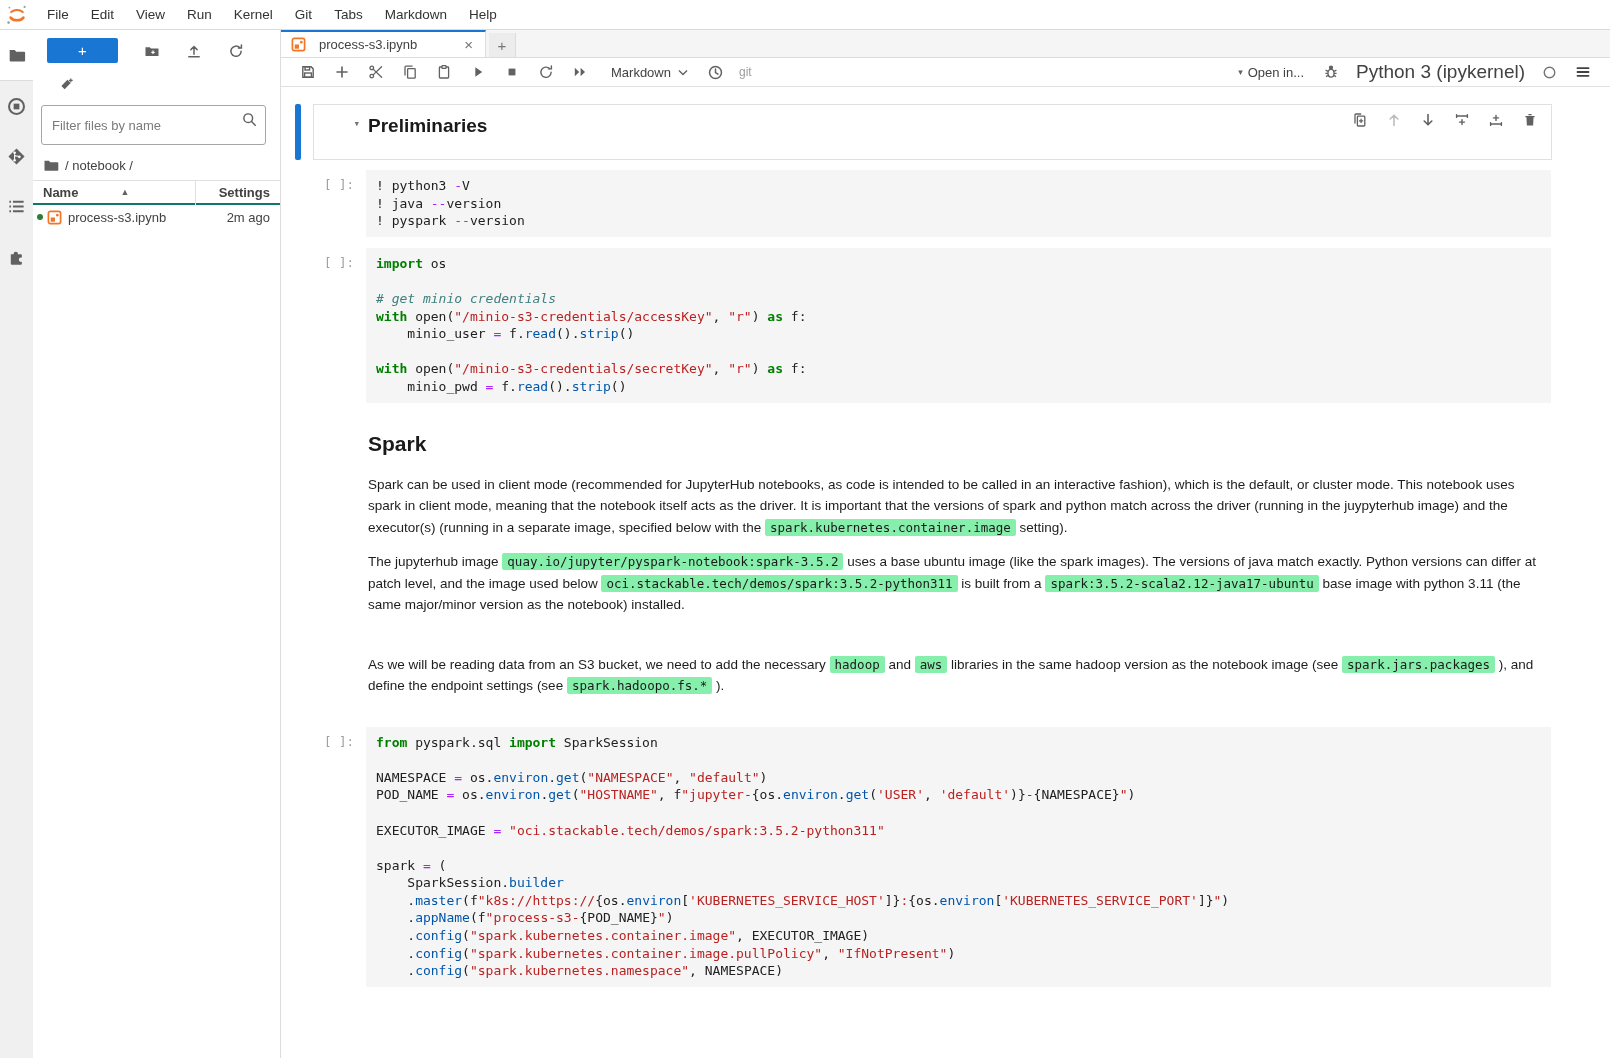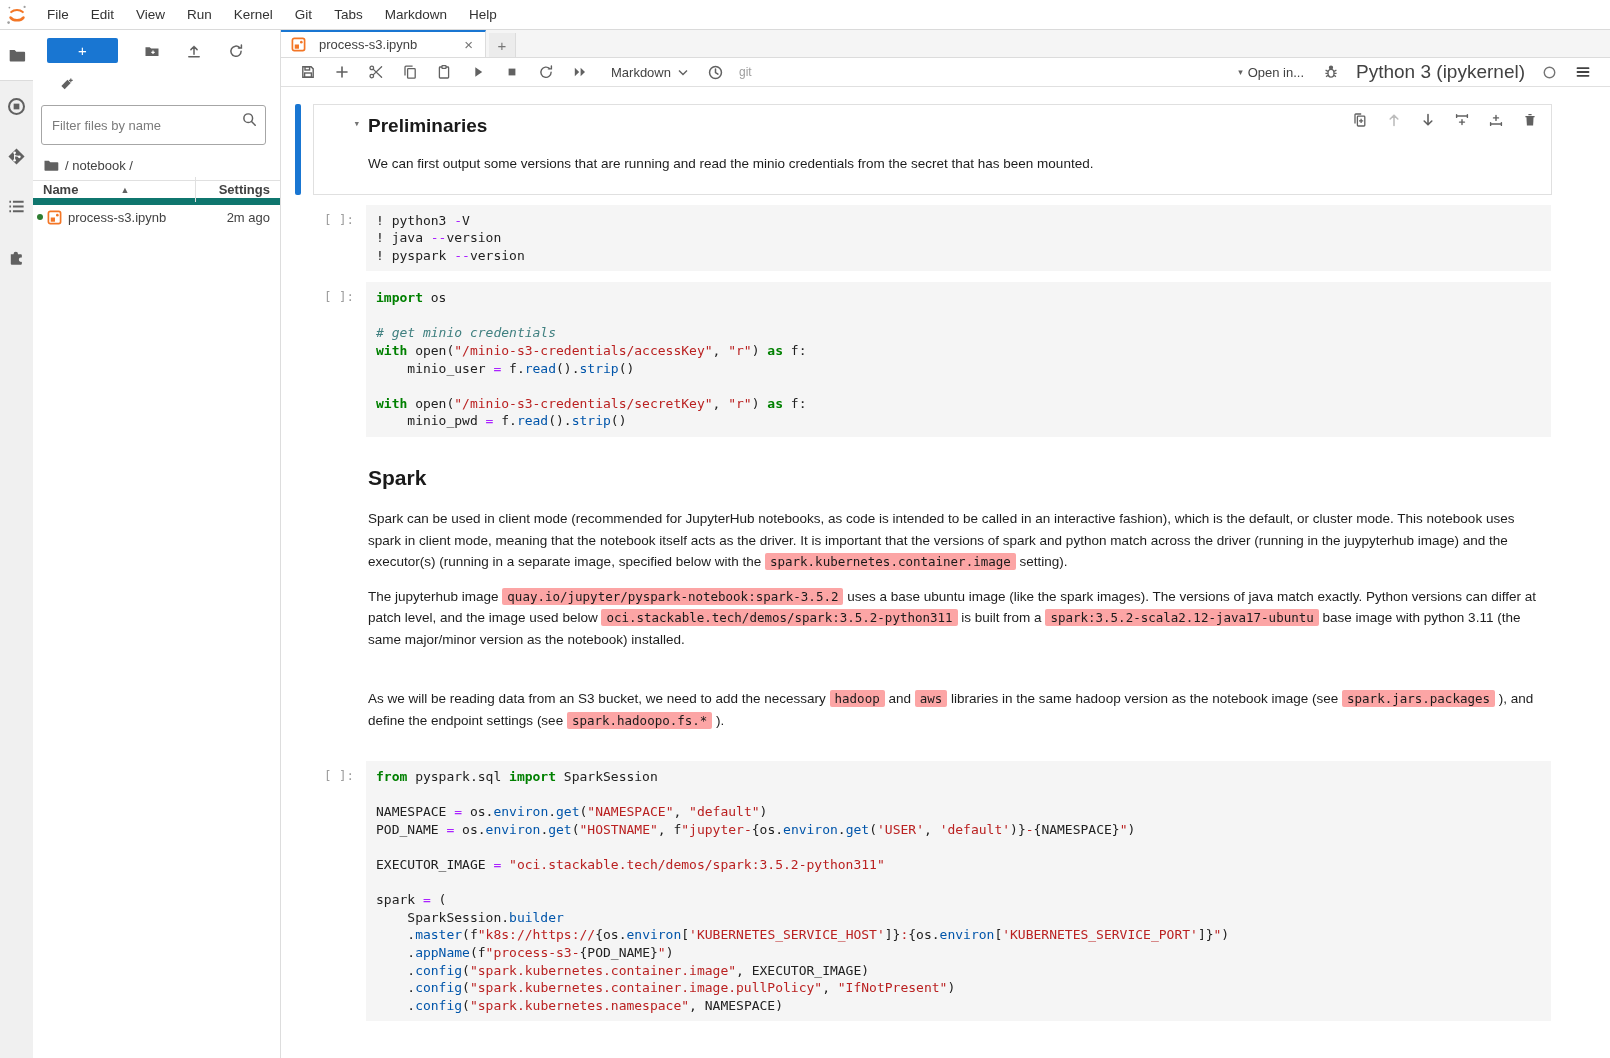--- a/index.html
+++ b/index.html
@@ -29,21 +29,21 @@
   .btn-new { width:71px; height:25px; background:#1976d2; color:#fff; border:none; border-radius:2px;
              font-size:15px; line-height:23px; text-align:center; }
   .fb-icon { width:16px; height:16px; display:inline-flex; }
   .fb-clone-row { padding:8px 0 2px 26px; }
   .fb-filter { position:relative; margin:8px 14px 6px 8px; }
   .fb-filter input { width:100%; height:40px; border:1px solid #a6a6a6; border-radius:3px;
                      padding:0 30px 0 10px; font-size:13px; color:#3b82f6; font-family:"Liberation Sans",sans-serif; }
   .fb-filter input::placeholder { color:#7b7b7b; }
   .fb-filter .search-ic { position:absolute; right:8px; top:6px; }
   .fb-crumb { display:flex; align-items:center; gap:6px; padding:6px 8px 7px 10px; color:#424242; }
-  .fb-header { display:flex; align-items:center; border-top:1px solid #e0e0e0; border-bottom:7px solid #0f766e;
+  .fb-header { display:flex; align-items:center; border-top:1px solid #e0e0e0; border-bottom:2px solid #0f766e;
                font-weight:bold; color:#424242; height:25px; }
   .fb-header .col-name { flex:1; padding-left:10px; display:flex; align-items:center; gap:42px; }
   .fb-header .sort-caret { font-size:9px; color:#616161; }
   .fb-header .col-divider { width:1px; height:25px; background:#e0e0e0; }
   .fb-header .col-mod { width:84px; padding-right:10px; text-align:right; }
   .fb-row { display:flex; align-items:center; height:24px; padding:0 10px 0 4px; color:#424242; }
   .run-dot { width:6px; height:6px; border-radius:50%; background:#2e7d32; margin-right:4px; flex:0 0 auto; }
   .nb-file-ic { margin-right:6px; display:inline-flex; }
   .fb-name { flex:1; }
   .fb-mod { width:64px; text-align:right; color:#424242; }
@@ -86,21 +86,21 @@
   .tk-s { color:#ba2121; }
   .tk-c { color:#408080; font-style:italic; }
   .tk-o { color:#aa22ff; }
   .tk-p { color:#0055aa; }
   .tk-t { color:#212121; }
 
   .md-body { flex:1; padding:8px 10px 6px 2px; min-width:0; }
   .md-body h1 { font-size:19px; font-weight:600; color:#1a1a1a; margin:2px 0 16px 0; }
   .md-body h2 { font-size:21px; font-weight:600; color:#1a1a1a; margin:10px 0 18px 0; }
   .md-body p { font-size:13.5px; line-height:21.5px; color:#1d1d1d; margin:0 0 13px 0; }
-  .md-code { font-family:"DejaVu Sans Mono",monospace; font-size:12.5px; background:#fca5a5;
+  .md-code { font-family:"DejaVu Sans Mono",monospace; font-size:12.5px; background:#86efac;
              padding:1px 5px; border-radius:2px; color:#1a1a1a; }
 
   .cell-toolbar { position:absolute; top:3px; right:6px; display:flex; gap:8px; background:#fff; padding:2px 2px; }
   .ct-btn { padding:2px 5px; display:inline-flex; }
 
   svg { display:block; }
 </style>
 </head>
 <body>
 
@@ -344,21 +344,20 @@
         </span>
       </div>
 
       <div class="notebook">
           <div class="cell selected">
             <div class="collapser"></div>
             <div class="frame">
               <div class="prompt md-prompt"><span class="caret">▾</span></div>
               <div class="md-body">
                 <h1>Preliminaries</h1>
-                <p>We can first output some versions that are running and read the minio credentials from the secret that has been mounted.</p>
               </div>
   <div class="cell-toolbar">
     <span class="ct-btn">
       <svg width="16" height="16" viewBox="0 0 16 16" fill="none" stroke="#616161" stroke-width="1.3">
                     <path d="M3 11.4 V2.8 a.8.8 0 0 1 .8-.8 h5.4"></path>
                     <rect x="5.4" y="4.2" width="7.4" height="9.8" rx="0.8"></rect>
                     <path d="M9.1 6.8 v4.2 M7 8.9 h4.2"></path>
                   </svg>
     </span>
     <span class="ct-btn">

